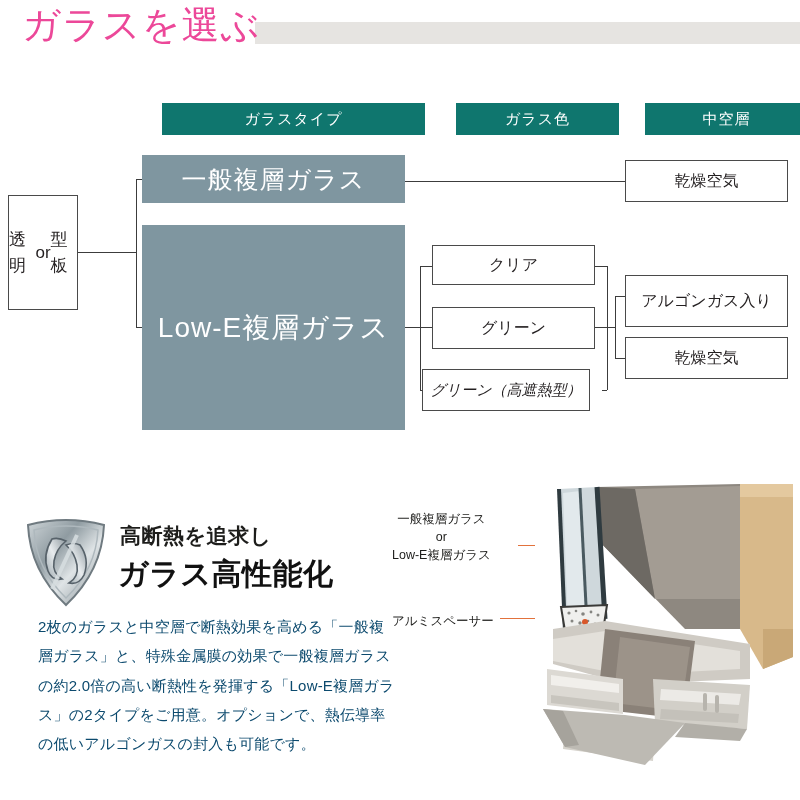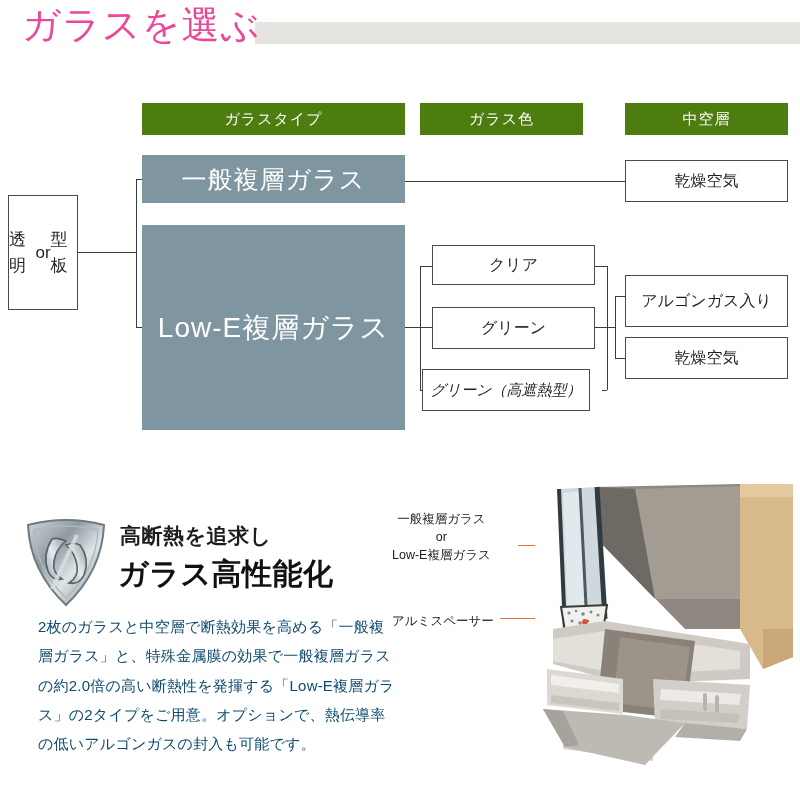--- a/index.html
+++ b/index.html
@@ -40,31 +40,32 @@
   
   #diagram {
     position: absolute;
     left: 0;
     top: 0;
     width: 800px;
     height: 470px;
   }
   .col-head {
     position: absolute;
-    background: #4d7c0f;
+    background: #0f766e;
     color: #ffffff;
     font-size: 15px;
     display: flex;
     align-items: center;
     justify-content: center;
     letter-spacing: 1px;
     height: 32px;
+    margin-left: 20px;
   }
   #head-type  { left: 142px; top: 103px; width: 263px; }
-  #head-color { left: 420px; top: 103px; width: 163px; }
+  #head-color { left: 436px; top: 103px; width: 163px; }
   #head-gas   { left: 625px; top: 103px; width: 163px; }
 
   .slate-box {
     position: absolute;
     background: #7f96a0;
     color: #ffffff;
     display: flex;
     align-items: center;
     justify-content: center;
     font-weight: 400;

